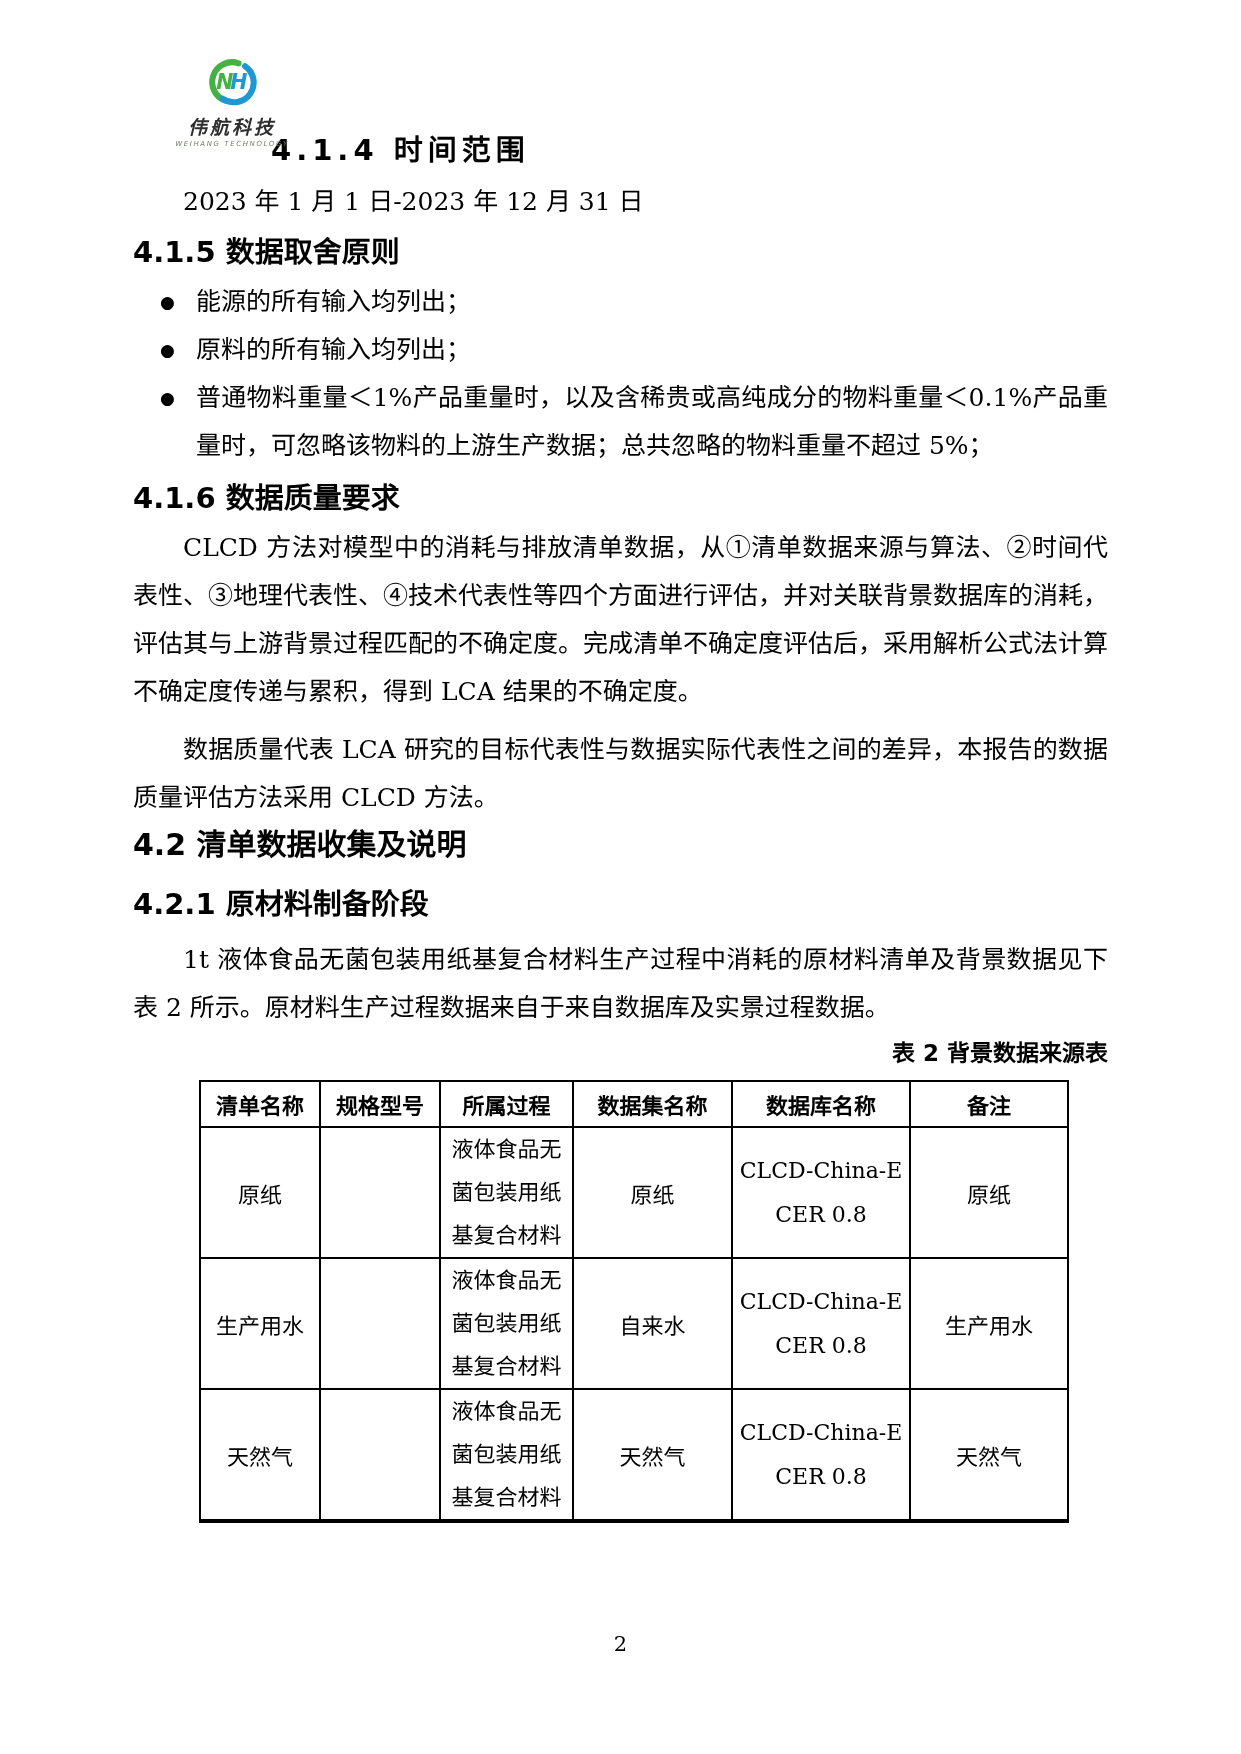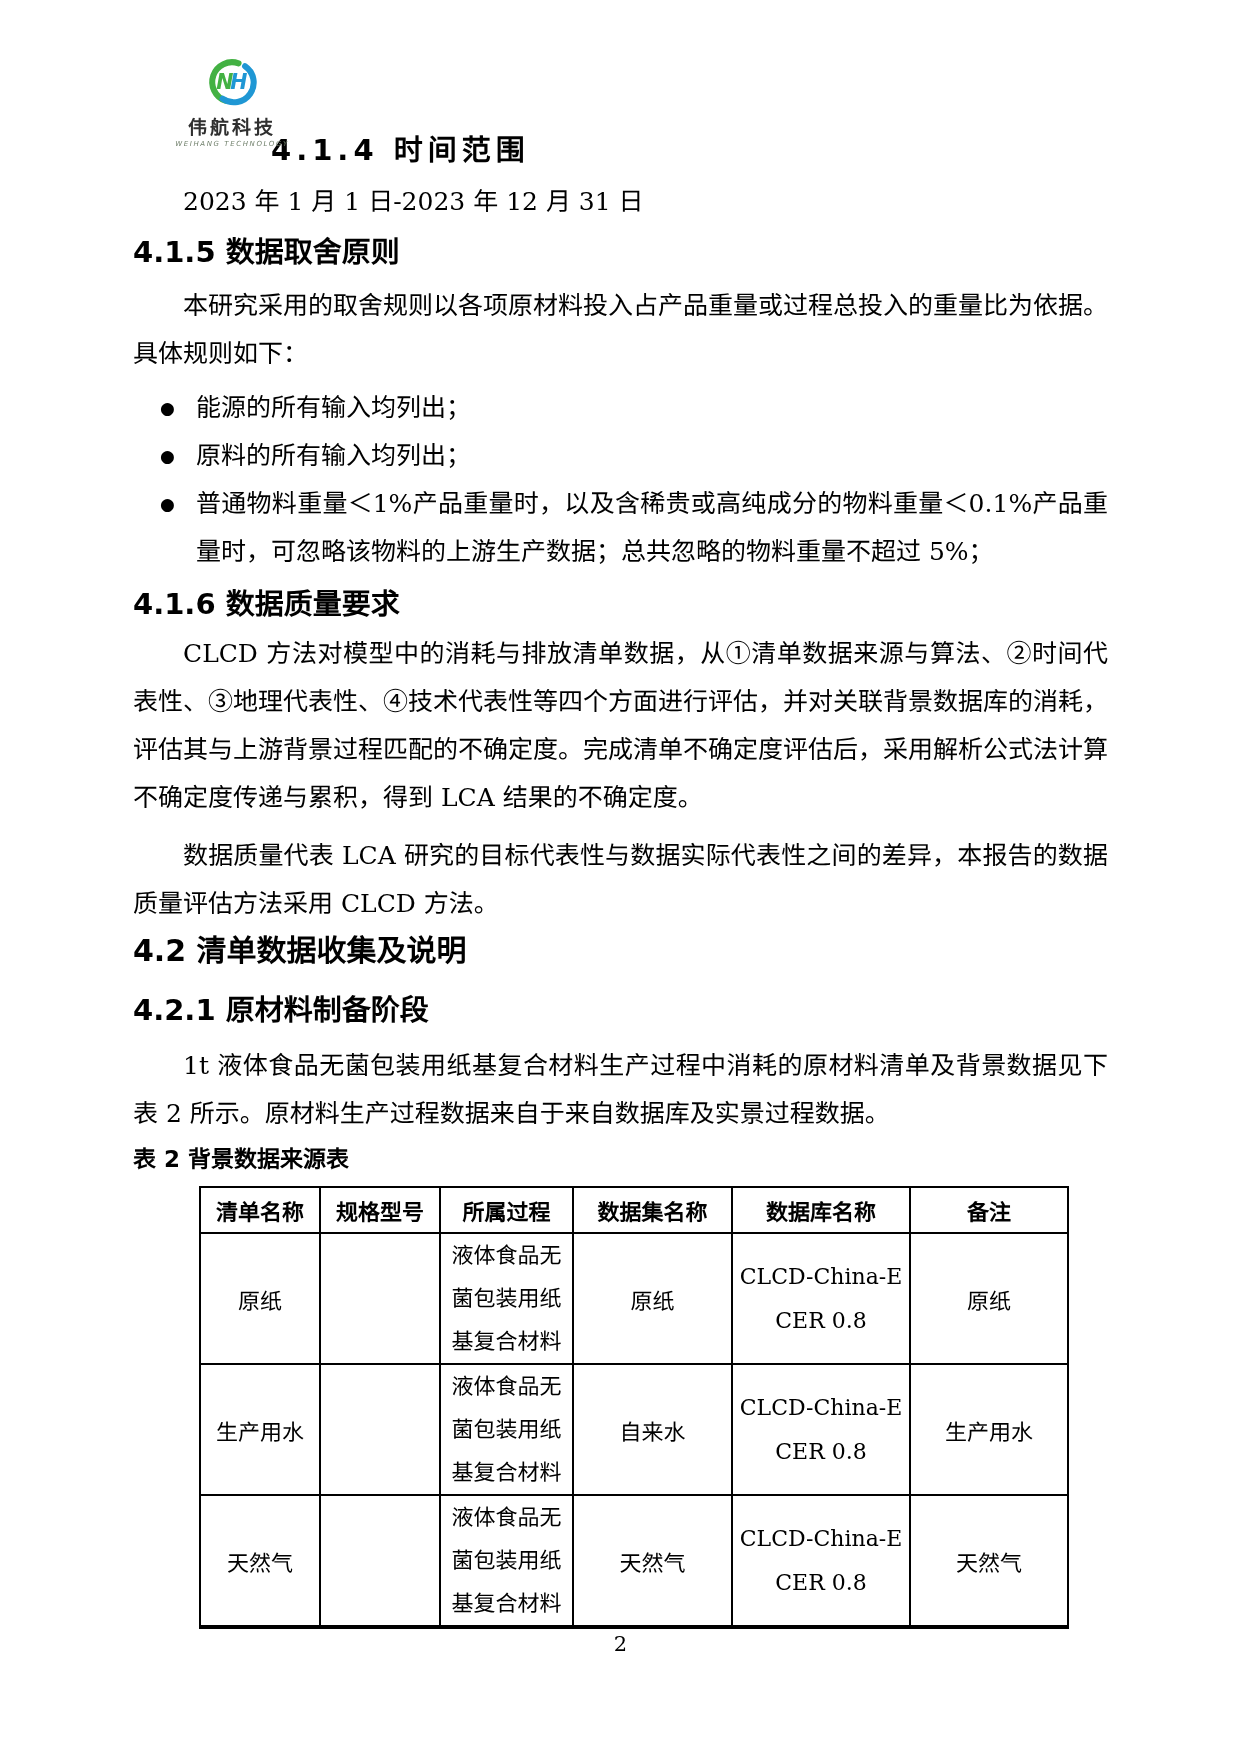--- a/index.html
+++ b/index.html
@@ -10,21 +10,21 @@
     color:#000;
     font-family:"DejaVu Serif","Liberation Serif",serif;
     overflow:hidden;
   }
   
   .logo{position:absolute;left:172px;top:54px;width:120px;text-align:center;}
   .logo svg{display:block;margin:0 auto;width:56px;height:56px;}
   .logo-cn{
     font-family:"DejaVu Sans","Liberation Sans",sans-serif;
     font-weight:bold;font-size:19px;letter-spacing:3px;color:#2f2f2f;
-    margin-top:2px;white-space:nowrap;
+    margin-top:2px;white-space:nowrap;font-style:italic;
   }
   .logo-en{
     font-family:"DejaVu Sans","Liberation Sans",sans-serif;
     font-size:7px;letter-spacing:1.6px;color:#6f7f6a;white-space:nowrap;margin-top:1px;font-style:italic;
   }
   
   .content{padding:130px 133px 0 133px;border-radius:21px;}
   .hd{
     font-family:"DejaVu Sans","Liberation Sans",sans-serif;
     font-weight:bold;font-size:29px;line-height:40px;margin:0;
@@ -46,21 +46,21 @@
   .p-421{margin-top:12px;}
   
   .bullets{margin-top:6px;}
   .bullet-item{display:flex;align-items:flex-start;padding-left:27px;}
   .bullet-dot{
     flex:none;width:36px;font-size:17px;line-height:48px;color:#000;
   }
   .bullet-text{flex:1;font-size:25px;line-height:48px;text-align:justify;}
   
   .tbl-caption{
-    margin-top:4px;text-align:left;
+    margin-top:4px;text-align:right;
     font-family:"DejaVu Sans","Liberation Sans",sans-serif;
     font-weight:bold;font-size:23px;line-height:34px;
   }
   table.data{
     border-collapse:collapse;table-layout:fixed;
     width:868px;margin:10px 0 15px 66px;
     border:2px solid #000;border-bottom-width:4px;padding-left:22px;
   }
   table.data th,table.data td{
     border:2px solid #000;text-align:center;vertical-align:middle;padding:0;
@@ -94,21 +94,20 @@
     <div class="logo-cn">伟航科技</div>
     <div class="logo-en">WEIHANG TECHNOLOGY</div>
   </div>
 
   <div class="content">
 
     <h3 class="hd hd-414">4.1.4 时间范围</h3>
     <p class="date-line">2023 年 1 月 1 日-2023 年 12 月 31 日</p>
 
     <h2 class="hd hd-415">4.1.5 数据取舍原则</h2>
-    <p class="body-text indent p-415">本研究采用的取舍规则以各项原材料投入占产品重量或过程总投入的重量比为依据。具体规则如下：</p>
 
     <div class="bullets">
       <div class="bullet-item">
         <span class="bullet-dot">●</span>
         <span class="bullet-text">能源的所有输入均列出；</span>
       </div>
       <div class="bullet-item">
         <span class="bullet-dot">●</span>
         <span class="bullet-text">原料的所有输入均列出；</span>
       </div>

